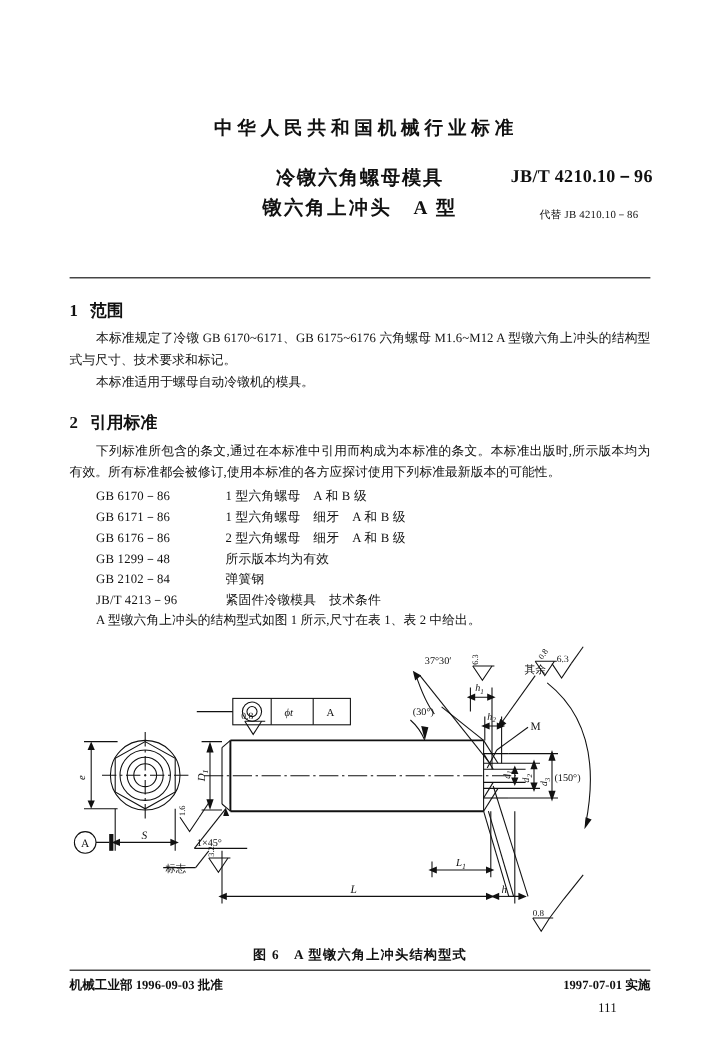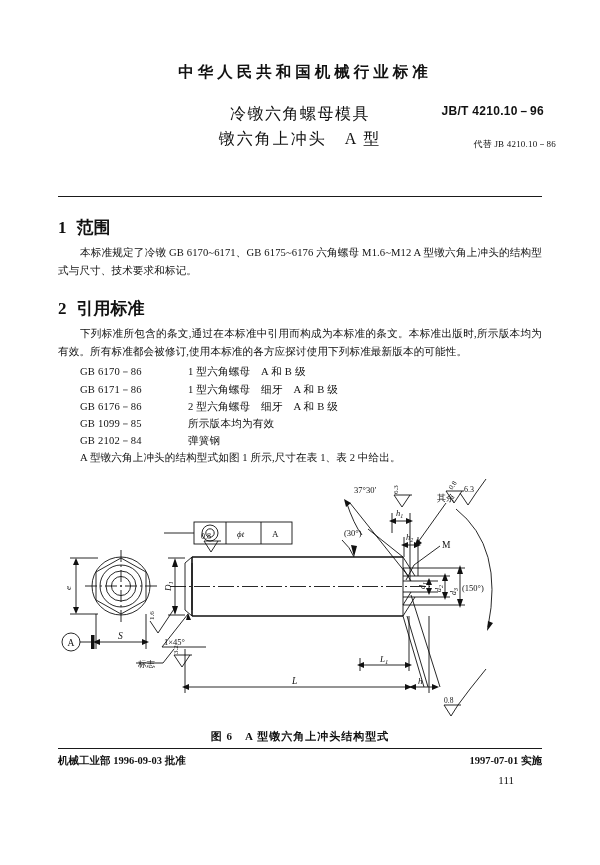--- a/index.html
+++ b/index.html
@@ -19,71 +19,71 @@
     position: relative;
     width: 600px;
     height: 865px;
     box-sizing: border-box;
     padding: 0;
   }
 
   
   .header {
     position: relative;
-    margin-top: 62px;
+    margin-top: 97px;
     height: 120px;
   }
   .nat-title {
     text-align: center;
     font-size: 15.5px;
     font-weight: bold;
     letter-spacing: 4px;
     padding-left: 10px;
     font-family: "Liberation Serif", "DejaVu Serif", serif;
   }
   .doc-title {
     text-align: center;
     font-size: 16px;
-    font-weight: normal;
+    font-weight: bold;
     letter-spacing: 1.5px;
     margin-top: 19px;
     line-height: 1.55;
   }
   .doc-title .ln2 { letter-spacing: 2px; }
   .std-no {
     position: absolute;
     right: 56px;
     top: 41px;
-    font-size: 12px;
+    font-size: 15px;
     font-weight: bold;
     letter-spacing: 0.3px;
-    font-family: Liberation Sans, sans-serif;
+    font-family: Liberation Serif, serif;
   }
   .std-replaces {
     position: absolute;
-    right: 44px;
+    right: 68px;
     top: 76px;
     font-size: 9px;
     letter-spacing: 0.2px;
   }
   .rule {
     border: 0;
     border-top: 1.3px solid #1a1a1a;
     margin: 14px 58px 0 58px;
   }
 
   
   .content {
     margin: 16px 58px 0 58px;
     font-size: 10.6px;
     line-height: 1.72;
   }
   .sec-head {
     font-weight: bold;
-    font-size: 17px;
+    font-size: 14px;
     margin-top: 13px;
     margin-bottom: 2px;
   }
   .sec-head .num { margin-right: 10px; }
   .para {
     text-indent: 22px;
     text-align: justify;
     letter-spacing: 0.1px;
   }
 
@@ -156,46 +156,51 @@
   </div>
 
   <hr class="rule">
 
   <div class="content">
 
     <div class="sec-head">
       <span class="num">1</span><span>范围</span>
     </div>
     <div class="para">本标准规定了冷镦 GB 6170~6171、GB 6175~6176 六角螺母 M1.6~M12 A 型镦六角上冲头的结构型式与尺寸、技术要求和标记。</div>
+    <div class="para">本标准适用于螺母自动冷镦机的模具。</div>
 
     <div class="sec-head">
       <span class="num">2</span><span>引用标准</span>
     </div>
     <div class="para">下列标准所包含的条文,通过在本标准中引用而构成为本标准的条文。本标准出版时,所示版本均为有效。所有标准都会被修订,使用本标准的各方应探讨使用下列标准最新版本的可能性。</div>
 
     <div class="ref-list">
       <div class="ref-row">
         <span class="ref-code">GB 6170－86</span>
         <span class="ref-name">1 型六角螺母　A 和 B 级</span>
       </div>
       <div class="ref-row">
         <span class="ref-code">GB 6171－86</span>
         <span class="ref-name">1 型六角螺母　细牙　A 和 B 级</span>
       </div>
       <div class="ref-row">
         <span class="ref-code">GB 6176－86</span>
         <span class="ref-name">2 型六角螺母　细牙　A 和 B 级</span>
       </div>
       <div class="ref-row">
-        <span class="ref-code">GB 1099－85</span>
+        <span class="ref-code">GB 1299－48</span>
         <span class="ref-name">所示版本均为有效</span>
       </div>
       <div class="ref-row">
         <span class="ref-code">GB 2102－84</span>
         <span class="ref-name">弹簧钢</span>
+      </div>
+      <div class="ref-row">
+        <span class="ref-code">JB/T 4213－96</span>
+        <span class="ref-name">紧固件冷镦模具　技术条件</span>
       </div>
     </div>
 
     <div class="para">A 型镦六角上冲头的结构型式如图 1 所示,尺寸在表 1、表 2 中给出。</div>
 
     <div class="figure">
       <svg width="484" height="252" viewBox="0 0 484 252" style="stroke:#111; fill:none; stroke-width:0.9;" font-family="'Liberation Serif', serif">
 
         <g>
           <text x="379" y="28" font-size="9" fill="#111" stroke="none">其余</text>

